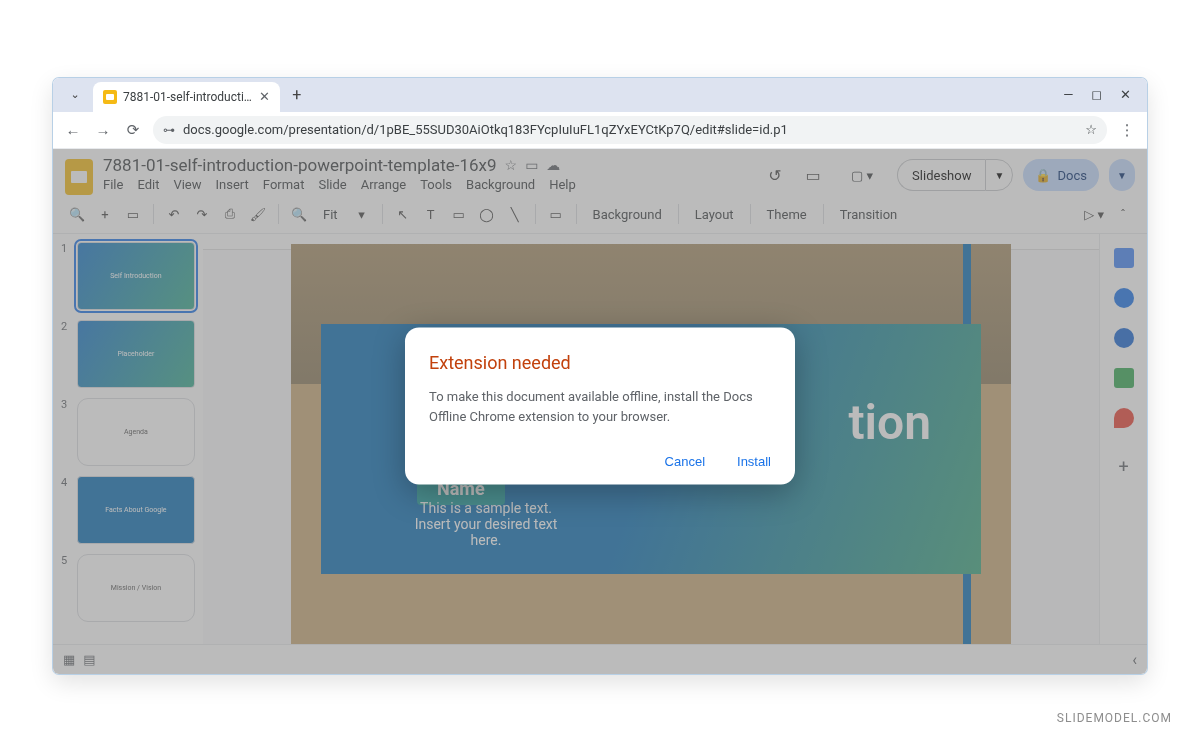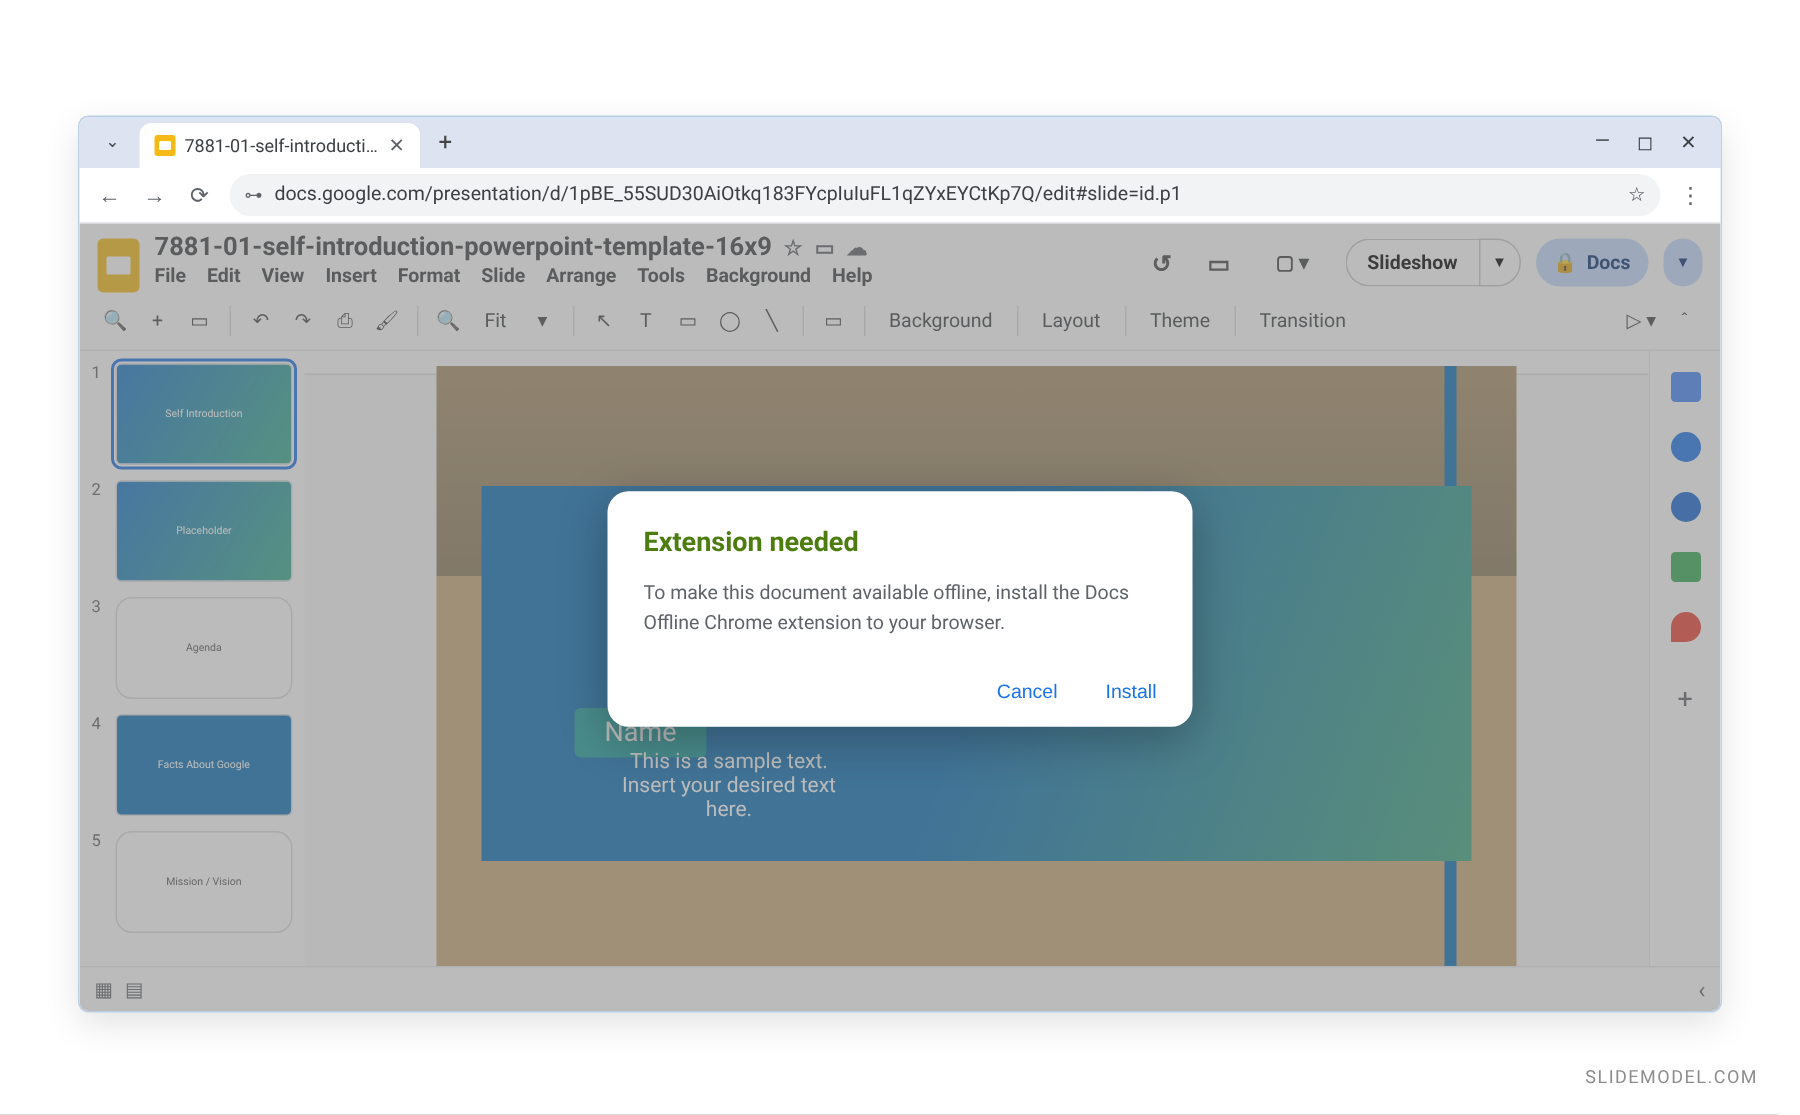--- a/index.html
+++ b/index.html
@@ -66,21 +66,21 @@
     flex:1; height:28px; background:#f1f3f4; border-radius:14px;
     display:flex; align-items:center; gap:8px; padding:0 10px;
     font-size:13px; color:#3c4043;
   }
   .site-chip{font-size:12px;color:#5f6368;}
 
   
   .app { flex:1; display:flex; flex-direction:column; background:#fff; position:relative;}
 
   
-  .docbar { display:flex; align-items:flex-start; gap:10px; padding:6px 12px 0 12px;font-weight:bold;}
+  .docbar { display:flex; align-items:flex-start; gap:10px; padding:6px 12px 0 12px;}
   .slides-logo {
     width:28px;height:36px;background:#f5ba15;border-radius:4px;position:relative;
     display:flex;align-items:center;justify-content:center;margin-top:4px;
   }
   .slides-logo::after{content:'';width:16px;height:12px;background:#fff;border-radius:1px;}
   .docmeta{flex:1;}
   .doctitle-row{display:flex;align-items:center;gap:8px;}
   .doctitle{font-size:17px;color:#3c4043;}
   .doctitle-icons{display:flex;gap:8px;color:#5f6368;font-size:14px;}
   .menubar{display:flex;gap:14px;font-size:13px;color:#3c4043;margin-top:2px;}
@@ -111,41 +111,41 @@
   .canvaswrap{flex:1;background:#f8f9fa;position:relative;display:flex;align-items:center;justify-content:center;}
   .ruler-h{position:absolute;top:0;left:0;right:0;height:16px;background:#fff;border-bottom:1px solid #e0e0e0;font-size:8px;color:#888;}
   .slide-canvas{
     width:720px;height:400px;background:#ddd;position:relative;overflow:hidden;margin-top:10px;
     background:linear-gradient(180deg,#a89068 0%,#8b7a5a 35%,#c9a876 35%,#c9a876 100%);
   }
   .slide-canvas .hero{
     position:absolute;left:30px;top:80px;right:30px;bottom:70px;
     background:linear-gradient(110deg,#0a6fb5 0%,#0a6fb5 50%,#3aa57d 100%);
   }
-  .slide-canvas .namebox{position:absolute;left:92px;top:228px;background:#1a9e9e;color:#fff;padding:6px 20px;border-radius:4px;font-size:18px;}
+  .slide-canvas .namebox{position:absolute;left:126px;top:228px;background:#1a9e9e;color:#fff;padding:6px 20px;border-radius:4px;font-size:18px;font-weight:bold;}
   .slide-canvas .subtext{position:absolute;left:110px;top:256px;color:#fff;font-size:14px;width:170px;text-align:center;}
   .slide-canvas .bigtitle{position:absolute;right:80px;top:150px;color:#fff;font-size:48px;font-weight:600;}
   .slide-canvas .stripe{position:absolute;right:40px;top:0;bottom:0;width:8px;background:#0a6fb5;}
 
   
   .sidepanel{width:48px;display:flex;flex-direction:column;align-items:center;gap:20px;padding-top:14px;border-left:1px solid #e8eaed;}
   .sp-icon{width:20px;height:20px;border-radius:3px;}
 
   
   .btmbar{height:30px;border-top:1px solid #e8eaed;display:flex;align-items:center;padding:0 10px;gap:8px;}
 
   
   .dialog{
     position:absolute;z-index:100;
     left:50%;top:49%;transform:translate(-50%,-50%);
     width:390px;background:#fff;border-radius:14px;
     box-shadow:0 8px 32px rgba(0,0,0,0.28);
     padding:24px 24px 16px 24px;
   }
-  .dialog h2{font-size:18px;font-weight:700;color:#4d7c0f;margin-bottom:14px;}
+  .dialog h2{font-size:18px;font-weight:400;color:#c2410c;margin-bottom:14px;}
   .dialog p{font-size:13px;color:#5f6368;line-height:1.5;}
   .dialog-actions{display:flex;justify-content:flex-end;gap:32px;margin-top:28px;}
   .dlg-btn{font-size:13px;color:#1a73e8;font-weight:500;background:none;border:none;cursor:pointer;}
 
   .watermark{position:absolute;right:28px;bottom:18px;font-size:12px;color:#8d8d8d;letter-spacing:1px;}
 </style>
 </head>
 <body>
 
 <div class="window-frame">
@@ -285,20 +285,21 @@
               <span>Mission / Vision</span>
             </div>
         </div>
       </div>
 
       <div class="canvaswrap">
         <div class="ruler-h"></div>
         <div class="slide-canvas">
           <div class="stripe"></div>
           <div class="hero"></div>
+          <div class="bigtitle">tion</div>
           <div class="namebox">Name</div>
           <div class="subtext">This is a sample text. Insert your desired text here.</div>
         </div>
       </div>
 
       <div class="sidepanel">
         <div class="sp-icon" style="background:#4285f4"></div>
         <div class="sp-icon" style="background:#1a73e8;border-radius:50%"></div>
         <div class="sp-icon" style="background:#1967d2;border-radius:50%"></div>
         <div class="sp-icon" style="background:#34a853"></div>

